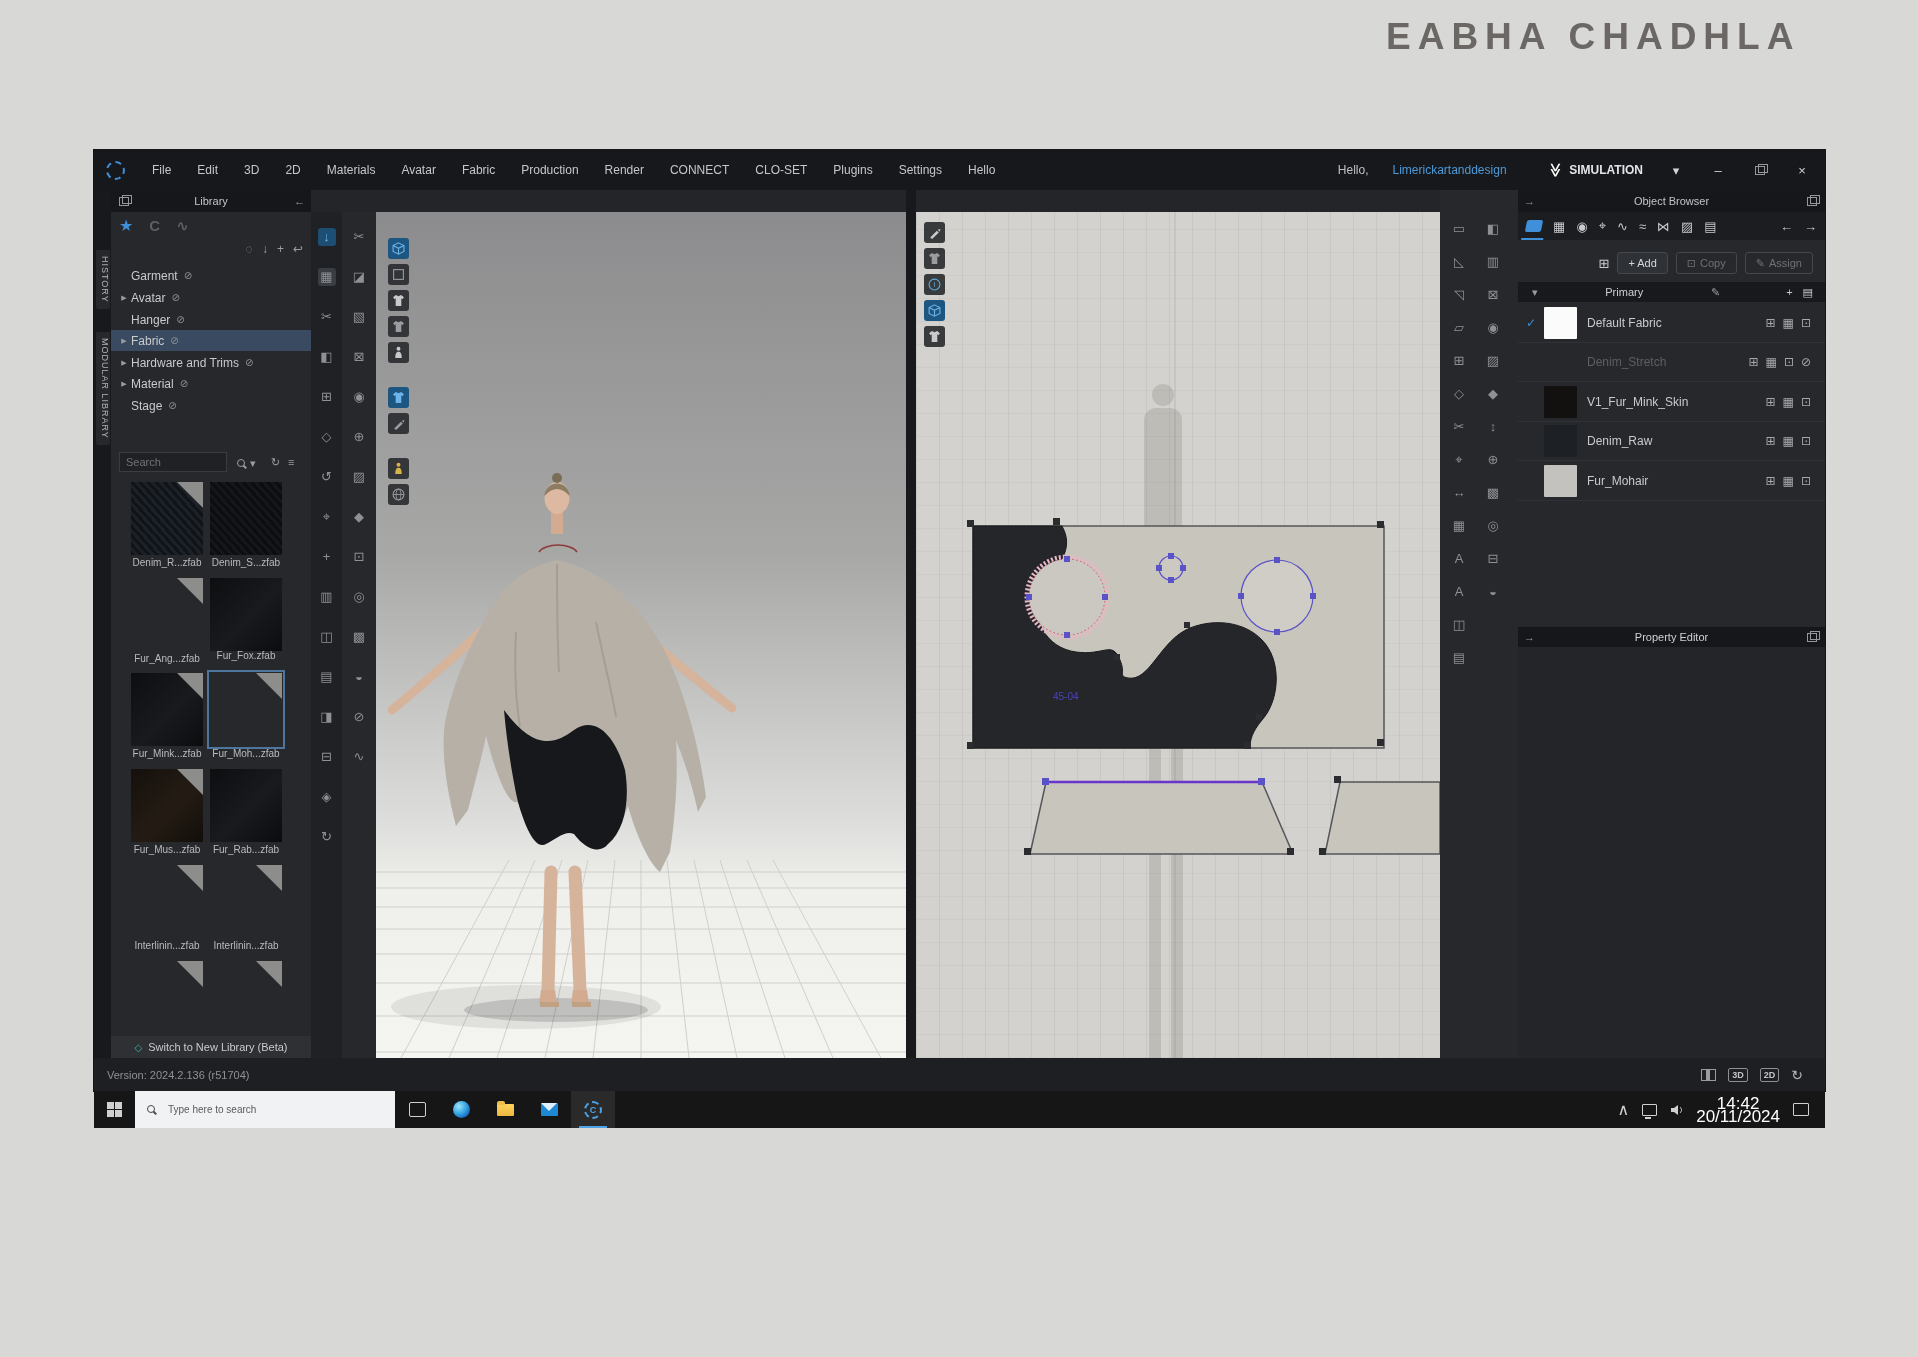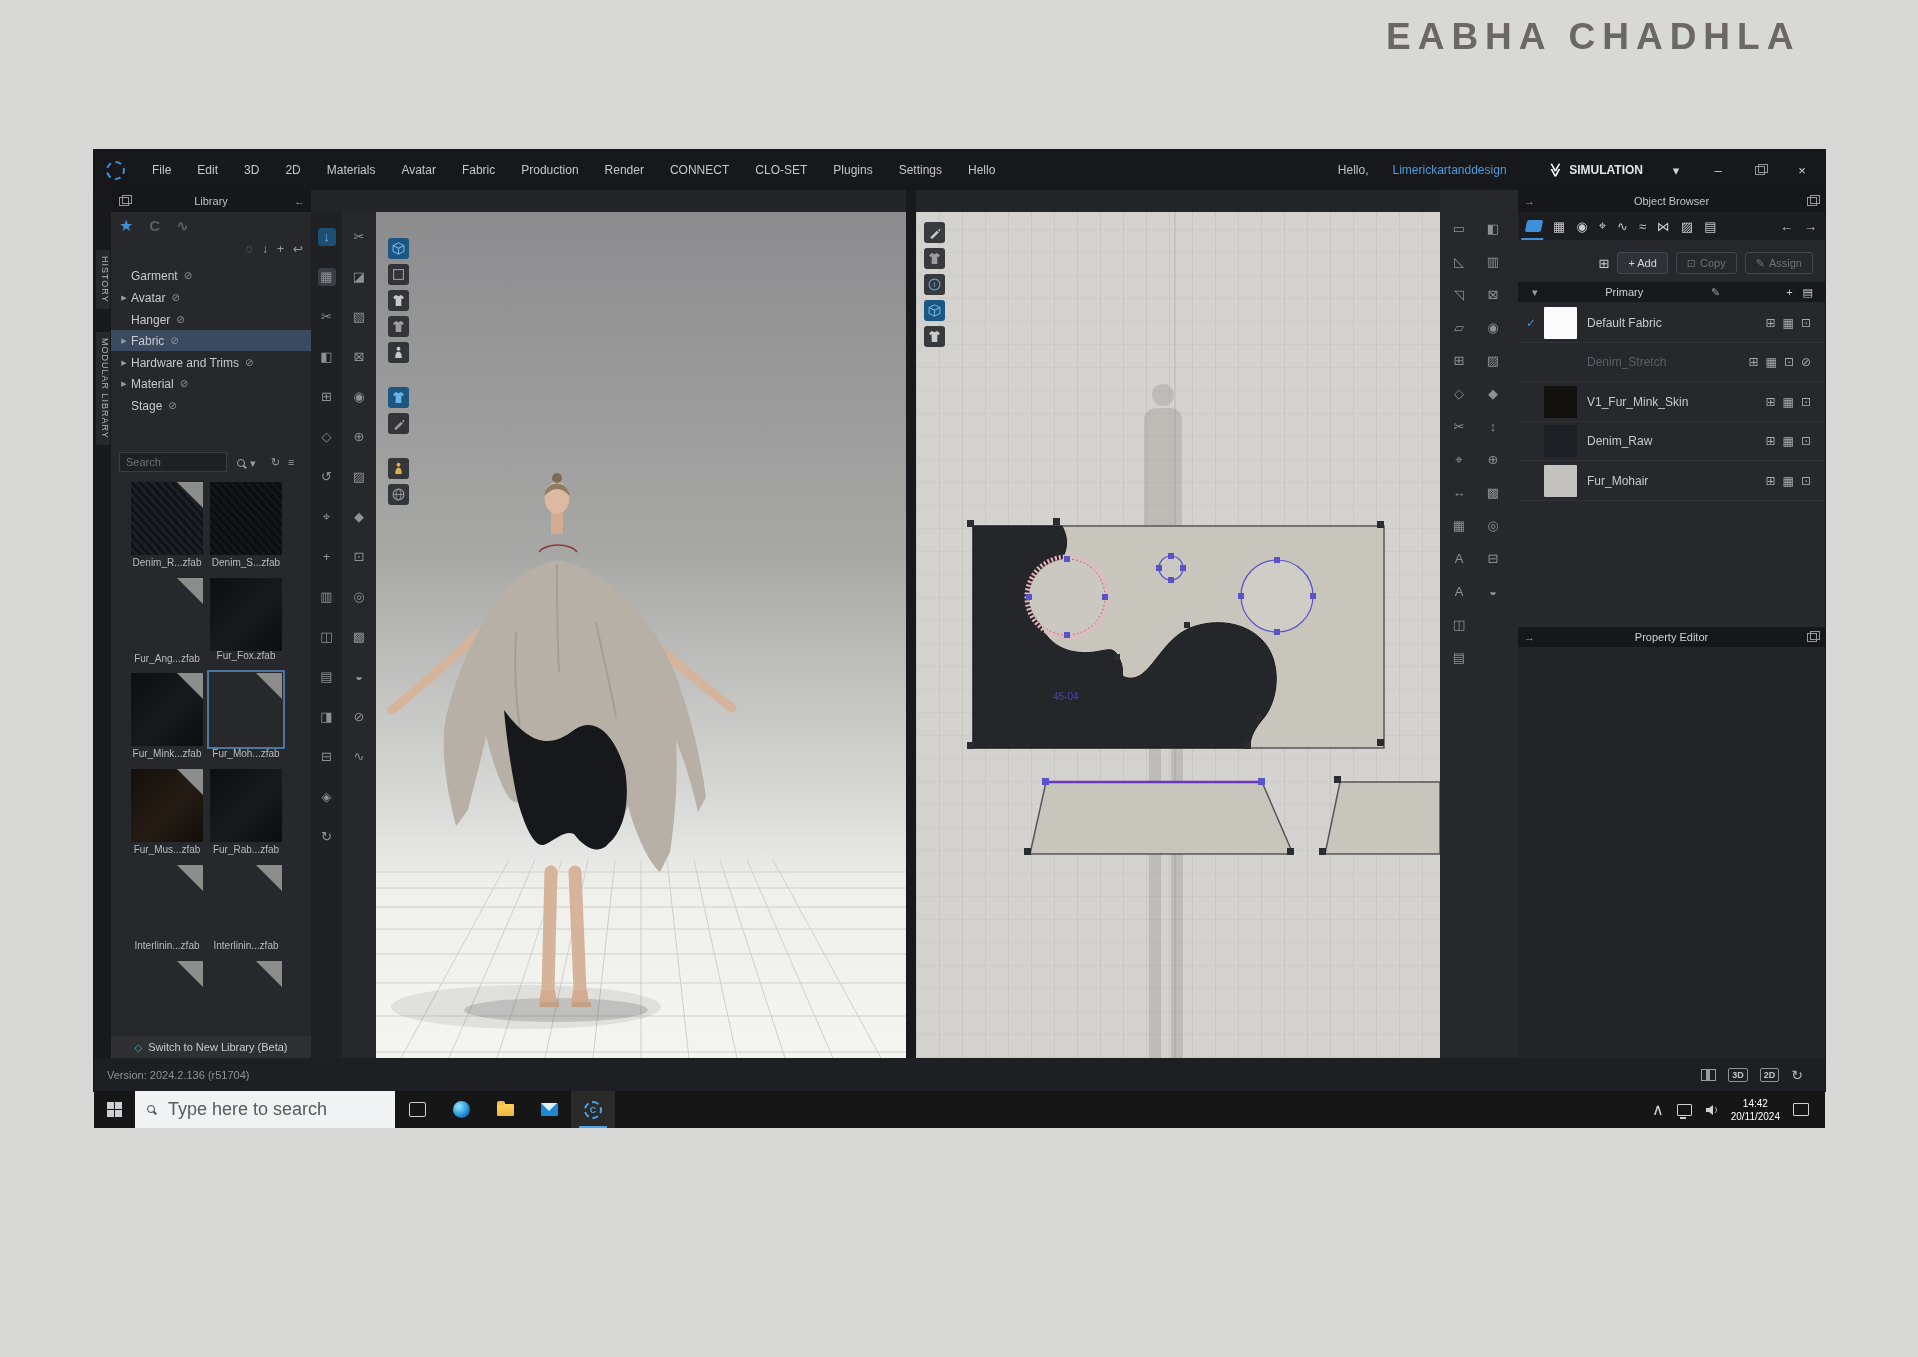--- a/index.html
+++ b/index.html
@@ -112,34 +112,34 @@
   #ver-icons{margin-left:auto;display:flex;align-items:center;gap:12px;padding-right:22px;color:#b5b6b8}
   .vbadge{border:1px solid #8e9092;color:#c3c4c6;font-size:9px;font-weight:bold;padding:1px 3px;border-radius:2px}
   .vcols{width:13px;height:10px;border:1px solid #9a9b9d;background:linear-gradient(90deg,transparent 0 4px,#9a9b9d 4px 8px,transparent 8px)}
   
   #taskbar{position:absolute;left:94px;top:1091px;width:1731px;height:37px;background:#161616;display:flex;align-items:center}
   .win{width:15px;height:15px;display:grid;grid-template-columns:1fr 1fr;grid-template-rows:1fr 1fr;gap:1.5px;margin:0 13px}
   .win i{background:#cfd0d2}
   #tb-search{width:260px;height:37px;background:#f1f2f3;display:flex;align-items:center;gap:10px;padding-left:12px;box-sizing:border-box}
   #tb-search .mag:before{border-color:#4a4a4a}
   #tb-search .mag:after{background:#4a4a4a}
-  #tb-search input{border:none;background:transparent;font-size:18px;color:#4d7c0f;outline:none;width:200px}
+  #tb-search input{border:none;background:transparent;font-size:10px;color:#4d7c0f;outline:none;width:200px}
   #tb-search input::placeholder{color:#5a5a5a}
   .tbi{width:44px;height:37px;display:flex;align-items:center;justify-content:center}
   .tv{width:15px;height:13px;border:1.5px solid #cfd0d2;border-radius:2px}
   .edge{width:17px;height:17px;border-radius:50%;background:radial-gradient(circle at 34% 32%,#9be5ff,#37a7e0 45%,#1b6fc4 72%,#0d5a9e)}
   .folder{width:17px;height:12px;background:linear-gradient(#ffd25e,#eeb83e);border-radius:1px;position:relative}
   .folder:before{content:"";position:absolute;top:-3px;left:0;width:8px;height:4px;background:#f0c04a;border-radius:2px 2px 0 0}
   .mail{width:17px;height:13px;background:#1e88d2;position:relative;border-radius:1px;overflow:hidden}
   .mail:before{content:"";position:absolute;left:0;top:0;border-style:solid;border-width:8px 8.5px 0 8.5px;border-color:#dff0fc transparent transparent transparent}
   .clo{width:44px;height:37px;background:#2a2a2a;display:flex;align-items:center;justify-content:center;position:relative}
   .clo span{color:#4da3e8;font-weight:bold;font-size:16px;border:2px dashed #4da3e8;border-radius:50%;width:14px;height:14px;line-height:14px;text-align:center;font-size:9px}
   .clo:after{content:"";position:absolute;bottom:0;left:8px;right:8px;height:2px;background:#4da3e8}
   #tray{margin-left:auto;display:flex;align-items:center;gap:13px;padding-right:16px;color:#cfd0d2}
-  #clock{text-align:center;color:#ffffff;font-size:10px;line-height:13px}
+  #clock{text-align:center;color:#ffffff;font-size:17px;line-height:13px}
   .net{width:13px;height:10px;border:1.5px solid #cfd0d2;border-radius:1px;position:relative}
   .net:after{content:"";position:absolute;left:2px;bottom:-4px;width:6px;height:2px;background:#cfd0d2}
   .notif{width:14px;height:11px;border:1.5px solid #cfd0d2;border-radius:1px}
   svg text{font-family:"Liberation Sans",sans-serif}
 </style>
 </head>
 <body>
 
 <svg width="0" height="0" style="position:absolute">
   <defs>

